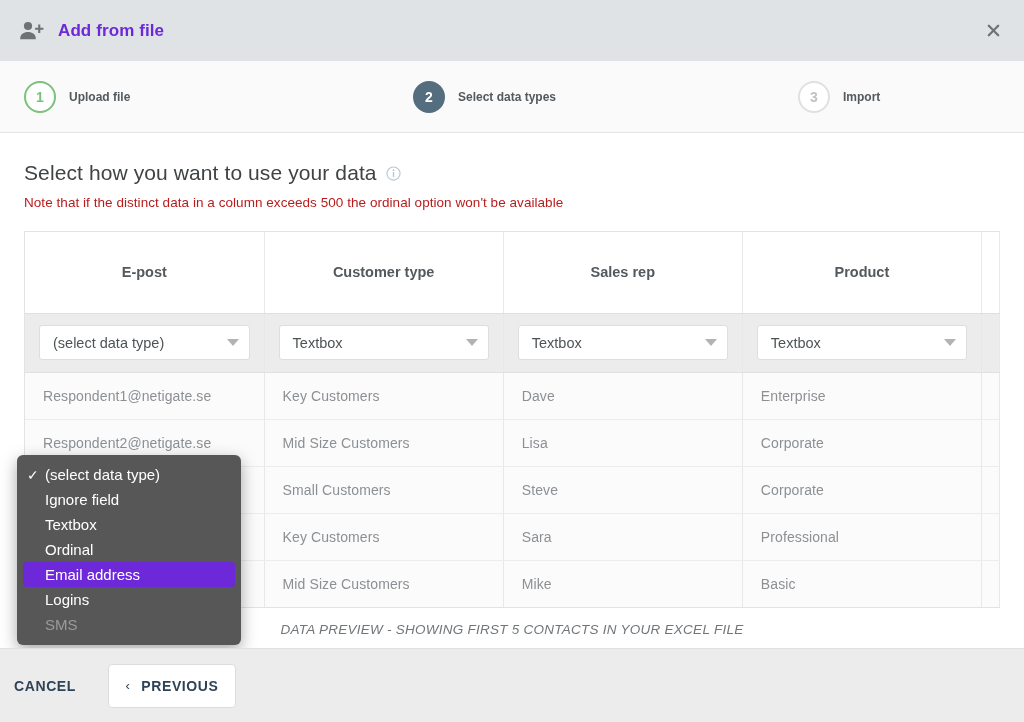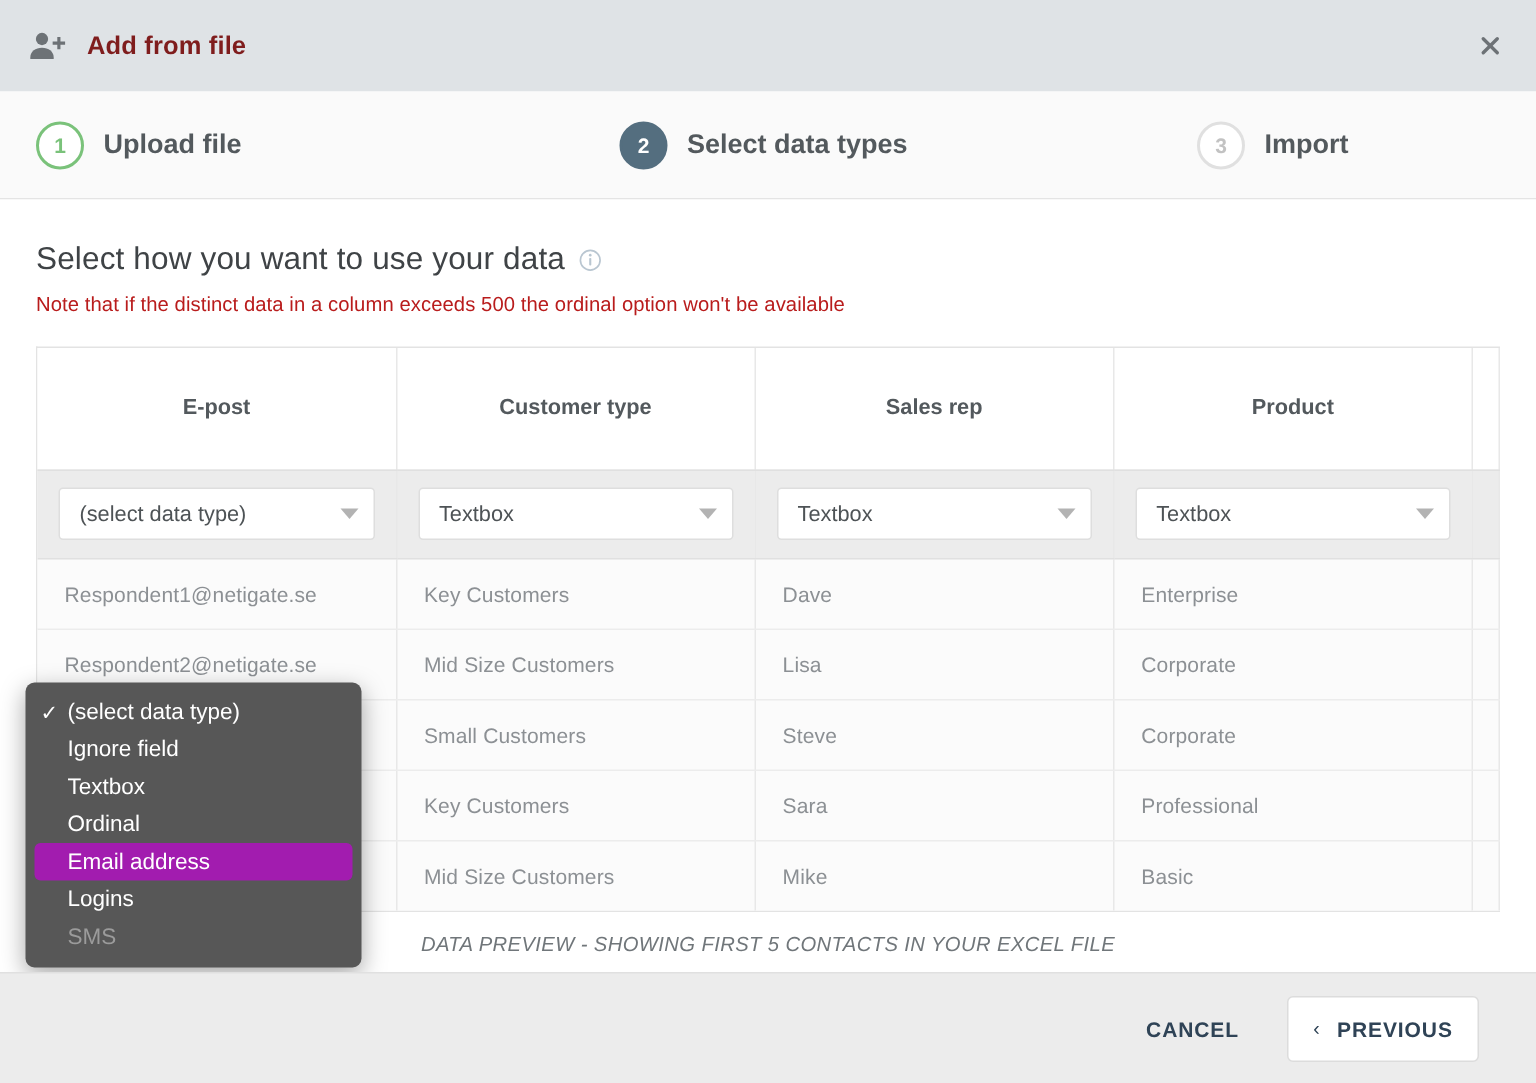--- a/index.html
+++ b/index.html
@@ -22,21 +22,21 @@
   .titlebar {
     height: 61px; flex: none;
     background: #dfe3e6;
     display: flex; align-items: center;
     padding: 0 22px 0 18px;
     position: relative;
   }
   .titlebar-left { display: flex; align-items: center; gap: 14px; }
   .person-add-icon { width: 26px; height: 26px; display: block; }
   .titlebar-title {
-    font-size: 17px; font-weight: bold; color: #7f1d1d; letter-spacing: .1px;
+    font-size: 17px; font-weight: bold; color: #6d28d9; letter-spacing: .1px;
   }
   .close-btn {
     position: absolute; right: 18px; top: 50%; transform: translateY(-50%);
     width: 26px; height: 26px; display: flex; align-items: center; justify-content: center;
     cursor: pointer; color: #6d7276;
   }
   .close-btn svg { display: block; }
 
   
   .steps {
@@ -51,21 +51,21 @@
   .step-2 { left: 413px; }
   .step-3 { left: 798px; }
   .step-circle {
     width: 32px; height: 32px; border-radius: 50%;
     display: flex; align-items: center; justify-content: center;
     font-size: 14px; font-weight: bold; flex: none;
   }
   .step-circle.done { border: 2px solid #7ac27a; color: #7ac27a; background: #ffffff; }
   .step-circle.active { background: #546e7f; color: #ffffff; border: 2px solid #546e7f; }
   .step-circle.todo { border: 2px solid #e0e0e0; color: #c2c2c2; background: #ffffff; }
-  .step-label { font-size: 18px; font-weight: bold; color: #53595d; white-space: nowrap; }
+  .step-label { font-size: 12px; font-weight: bold; color: #53595d; white-space: nowrap; }
   .step-label.muted { color: #53595d; }
 
   
   .body {
     flex: 1 1 auto; position: relative; padding: 0 24px;
     background: #ffffff; overflow: hidden;
   }
   .heading-row { display: flex; align-items: center; gap: 9px; margin-top: 28px; }
   .heading {
     font-size: 21px; color: #3f4346; font-weight: normal; letter-spacing: .1px;
@@ -145,30 +145,30 @@
     z-index: 40;
   }
   .dd-item {
     height: 25px; display: flex; align-items: center;
     padding: 0 10px 0 10px;
     font-size: 15px; color: #ffffff;
     white-space: nowrap; cursor: default;
   }
   .dd-item .check { width: 18px; flex: none; font-size: 14px; line-height: 1; }
   .dd-item .dd-label { line-height: 1; }
-  .dd-item.selected { background: #a21caf; margin: 0 6px; border-radius: 4px; padding-left: 4px; }
+  .dd-item.selected { background: #6d28d9; margin: 0 6px; border-radius: 4px; padding-left: 4px; }
   .dd-item.selected .check { width: 18px; }
   .dd-item.disabled { color: #9b9b9b; }
 
   
   .footer {
     height: 74px; flex: none;
     background: #ececec;
     border-top: 1px solid #e0e0e0;
-    display: flex; align-items: center; justify-content: flex-end;
+    display: flex; align-items: center; 
     padding-right: 20px; gap: 0;
   }
   .btn-cancel {
     font-size: 14px; font-weight: bold; color: #2f4356;
     letter-spacing: .6px; cursor: pointer;
     padding: 10px 14px; margin-right: 18px; background: none; border: none;
     font-family: inherit;
   }
   .btn {
     height: 44px; min-width: 128px;

